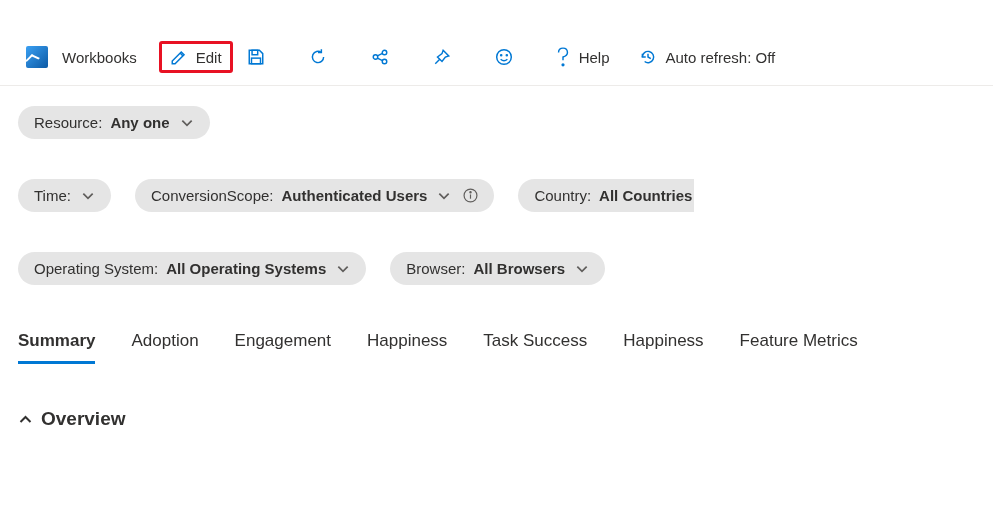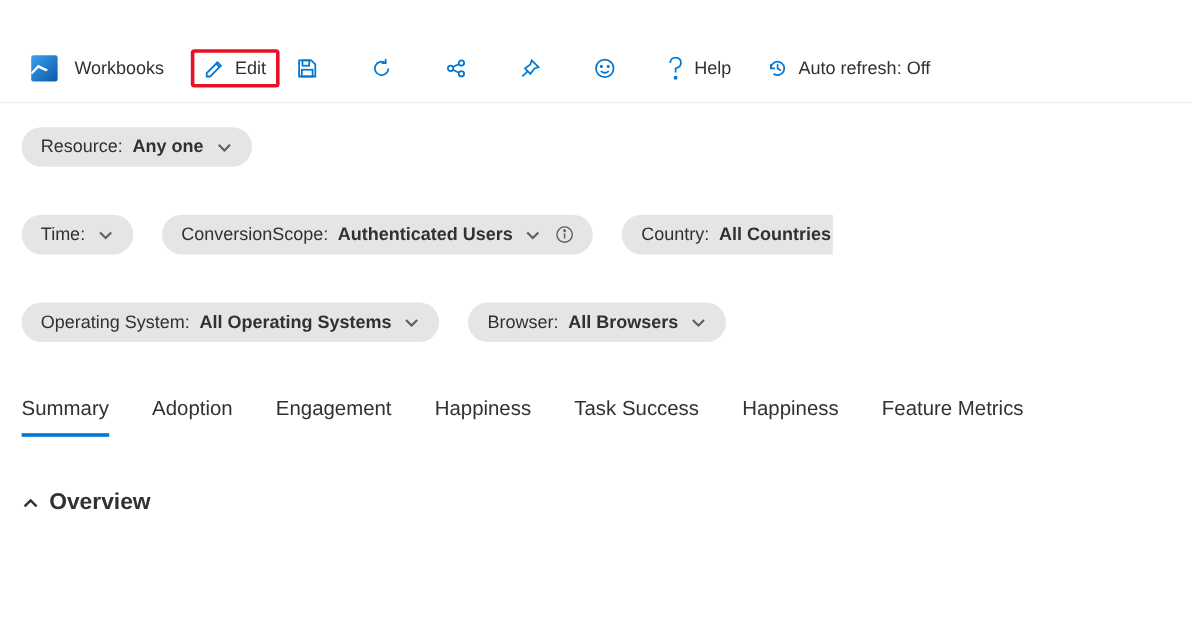--- a/index.html
+++ b/index.html
@@ -96,21 +96,21 @@
       gap: 36px;
       padding: 36px 18px 0;
       font-size: 17px;
     }
     .tab {
       padding-bottom: 10px;
       cursor: pointer;
       color: #323130;
     }
     .tab.active {
-      font-weight: 400;
+      font-weight: 700;
       border-bottom: 3px solid #0078d4;
       text-align: center;
     }
 
     
     .section {
       padding: 44px 18px 0;
     }
     .overview-head {
       display: flex;

